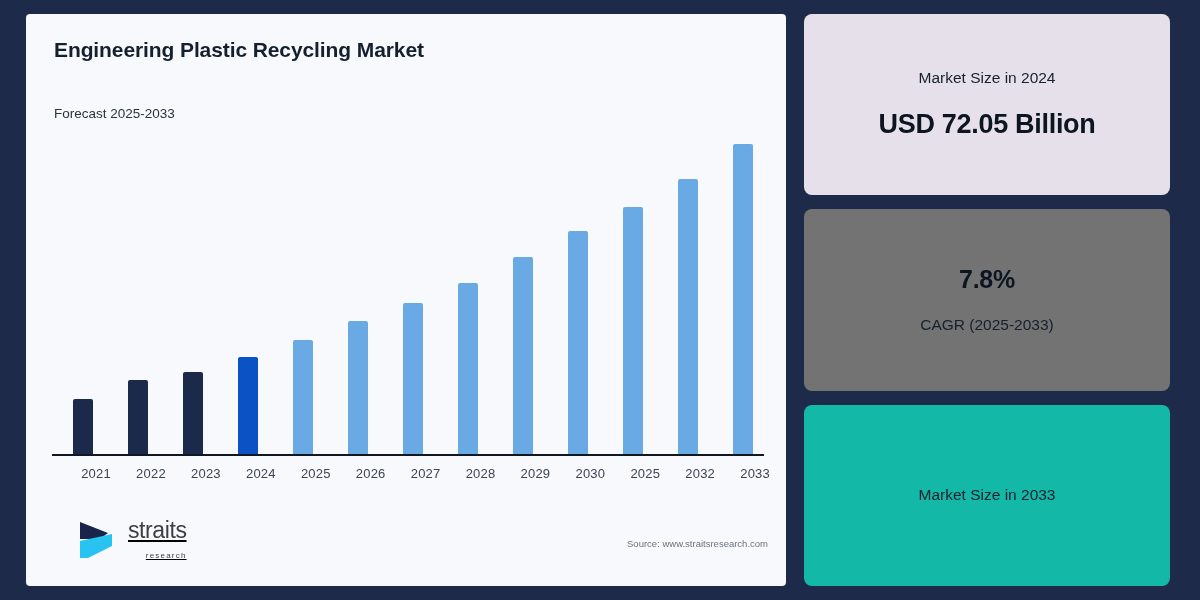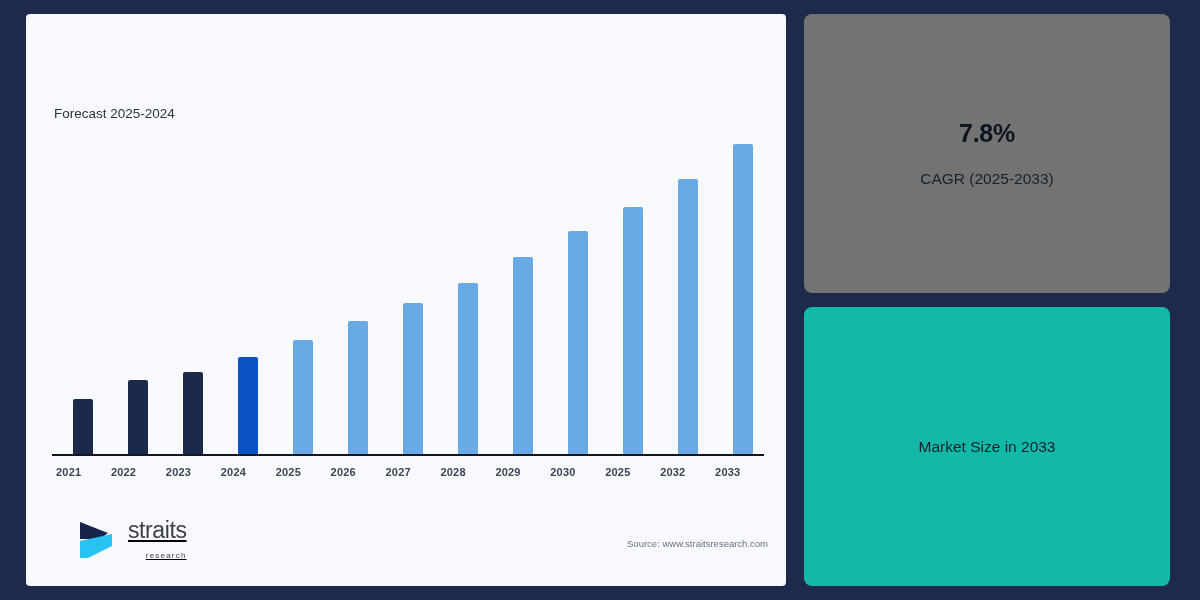--- a/index.html
+++ b/index.html
@@ -97,23 +97,23 @@
   .axis-labels {
     position: absolute;
     left: 30px;
     top: 452px;
     width: 714px;
     display: flex;
   }
 
   .axis-label {
     flex: 1 1 0;
-    text-align: left;
-    font-size: 11px;
-    font-weight: bold;
+    text-align: right;
+    font-size: 13px;
+    font-weight: normal;
     color: #3b4453;
     letter-spacing: 0.2px;
   }
 
   
   .logo {
     position: absolute;
     left: 52px;
     top: 505px;
     display: flex;
@@ -191,22 +191,23 @@
 
   .card.reversed .card-value { font-size: 25px; }
 </style>
 </head>
 <body>
 
 <div id="infographic">
 
   <div class="chart-panel">
 
-
-    <div class="chart-subtitle">Forecast 2025-2024</div>
+    <div class="chart-title">Engineering Plastic Recycling Market</div>
+
+    <div class="chart-subtitle">Forecast 2025-2033</div>
 
     <div class="plot">
       <div class="bars" id="bars-container">
           <div class="bar-slot">
             <div class="bar" title="2021: 58.4" style="height: 17.6471%; background: rgb(27, 42, 74);"></div>
           </div>
           <div class="bar-slot">
             <div class="bar" title="2022: 64.7" style="height: 23.8754%; background: rgb(27, 42, 74);"></div>
           </div>
           <div class="bar-slot">
@@ -271,20 +272,24 @@
       <div class="logo-text">
         <span class="logo-word">straits</span>
         <span class="logo-sub">research</span>
       </div>
     </div>
 
     <div class="source">Source: www.straitsresearch.com</div>
   </div>
 
   <div class="cards" id="cards-container">
+      <div class="card" style="background: rgb(230, 224, 234);">
+        <div class="card-label">Market Size in 2024</div>
+        <div class="card-value">USD 72.05 Billion</div>
+      </div>
       <div class="card reversed" style="background: #737373;">
         <div class="card-value">7.8%</div>
         <div class="card-label">CAGR (2025-2033)</div>
       </div>
       <div class="card" style="background: #14b8a6;">
         <div class="card-label">Market Size in 2033</div>
       </div>
     </div>
 
 </div>

